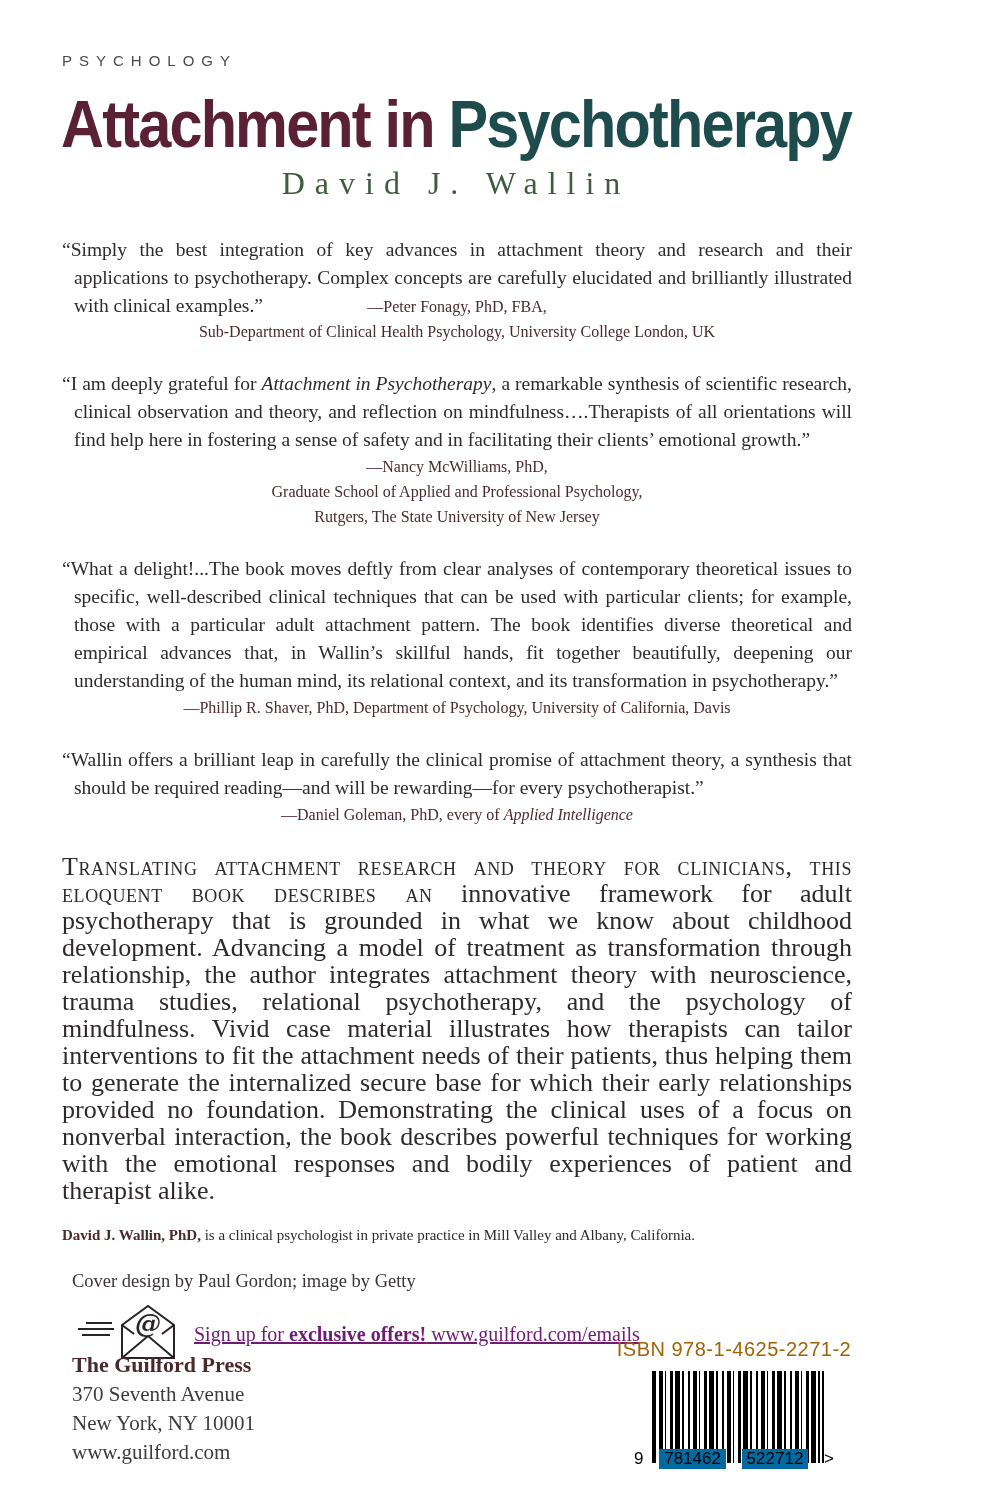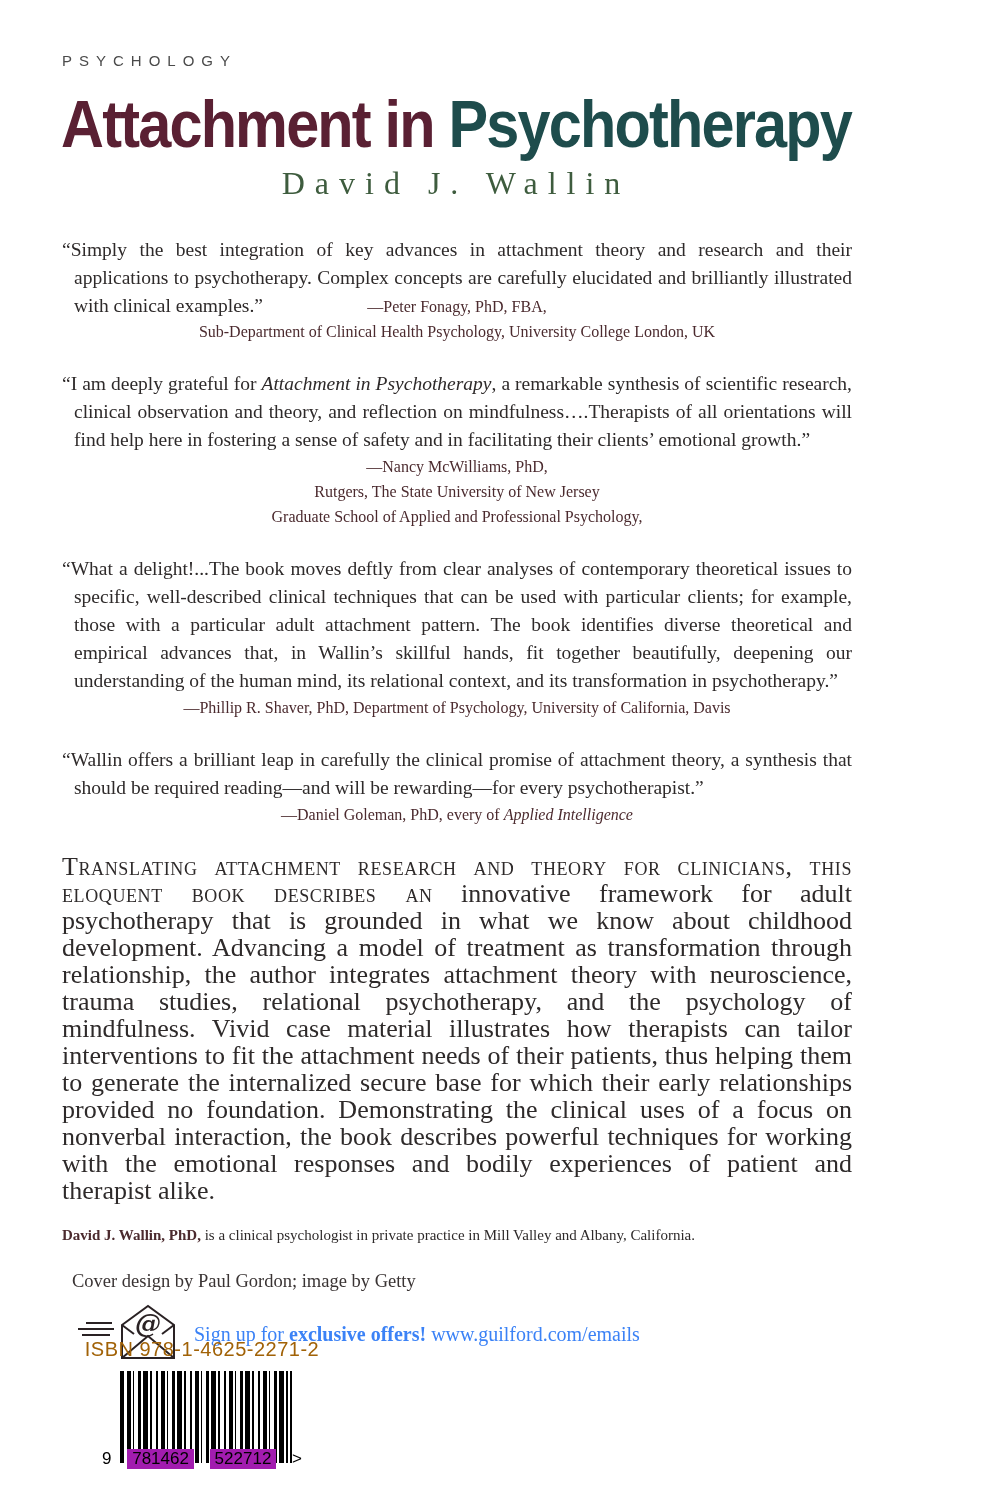--- a/index.html
+++ b/index.html
@@ -61,21 +61,21 @@
   .run-bold{font-weight:bold;}
   .run-bold-maroon{font-weight:bold;color:var(--attribution-maroon);}
   .run-smallcaps{font-variant:small-caps;letter-spacing:0.6px;}
   .bio{margin:18px 0 0 0;font-size:15px;line-height:27px;text-align:justify;}
   .credit{margin:22px 0 0 10px;font-size:18.5px;color:#3a3434;}
   .signup{
     display:flex;align-items:center;gap:16px;
     margin:12px 0 0 14px;height:60px;
   }
   .signup-icon{flex:0 0 auto;}
-  .signup-text{font-size:20px;color:#3b82f6;}
+  .signup-text{font-size:20px;color:#701a75;text-decoration:underline;}
   .bottom{
     position:absolute;left:72px;right:48px;top:1322px;
     display:flex;justify-content:space-between;align-items:flex-start;
   }
   .publisher-name{font-weight:bold;font-size:22px;color:var(--attribution-maroon);line-height:30px;}
   .publisher-line{font-size:21px;color:#3c3c3c;line-height:29px;}
   .isbn-block{
     width:260px;text-align:center;margin-top:-12px;
     font-family:"Liberation Sans", sans-serif;
   }
@@ -90,21 +90,21 @@
       #000 16px 19px,#fff 19px 21px,
       #000 21px 26px,#fff 26px 28px,
       #000 28px 30px,#fff 30px 34px);
     border-left:2px solid #000;border-right:2px solid #000;
   }
   .barcode-digits{
     position:absolute;left:0;bottom:-6px;width:100%;
     display:flex;justify-content:space-between;align-items:flex-end;
     font-size:17px;color:#000;
   }
-  .barcode-digits .dg{background:#a21caf;padding:0 5px;}
+  .barcode-digits .dg{background:#0369a1;padding:0 5px;}
 </style>
 </head>
 <body>
 
 <div class="page">
 
   <div class="category">PSYCHOLOGY</div>
 
   <h1 class="title"><span class="t1">Attachment in</span> <span class="t2">Psychotherapy</span></h1>
 
@@ -114,22 +114,22 @@
 
     <div class="quote">
       <p class="quote-text"><span>“Simply the best integration of key advances in attachment theory and research and their applications to psychotherapy. Complex concepts are carefully elucidated and brilliantly illustrated with clinical examples.”</span></p>
       <div class="credit-line pull-up"><span>—Peter Fonagy, PhD, FBA,</span></div>
       <div class="credit-line"><span>Sub-Department of Clinical Health Psychology, University College London, UK</span></div>
     </div>
 
     <div class="quote">
       <p class="quote-text"><span>“I am deeply grateful for </span><span class="run-italic">Attachment in Psychotherapy</span><span>, a remarkable synthesis of scientific research, clinical observation and theory, and reflection on mindfulness….Therapists of all orientations will find help here in fostering a sense of safety and in facilitating their clients’ emotional growth.”</span></p>
       <div class="credit-line"><span>—Nancy McWilliams, PhD,</span></div>
+      <div class="credit-line"><span>Graduate School of Applied and Professional Psychology,</span></div>
       <div class="credit-line"><span>Rutgers, The State University of New Jersey</span></div>
-      <div class="credit-line"><span>Graduate School of Applied and Professional Psychology,</span></div>
     </div>
 
     <div class="quote">
       <p class="quote-text"><span>“What a delight!...The book moves deftly from clear analyses of contemporary theoretical issues to specific, well-described clinical techniques that can be used with particular clients; for example, those with a particular adult attachment pattern. The book identifies diverse theoretical and empirical advances that, in Wallin’s skillful hands, fit together beautifully, deepening our understanding of the human mind, its relational context, and its transformation in psychotherapy.”</span></p>
       <div class="credit-line"><span>—Phillip R. Shaver, PhD, Department of Psychology, University of California, Davis</span></div>
     </div>
 
     <div class="quote">
       <p class="quote-text"><span>“Wallin offers a brilliant leap in carefully the clinical promise of attachment theory, a synthesis that should be required reading—and will be rewarding—for every psychotherapist.”</span></p>
       <div class="credit-line"><span>—Daniel Goleman, PhD, every of </span><span class="run-italic">Applied Intelligence</span></div>
@@ -157,20 +157,26 @@
           </g>
           <text x="72" y="29" text-anchor="middle" font-family="DejaVu Serif, serif" font-style="italic" font-weight="bold" font-size="26" fill="#2a2224">@</text>
         </svg>
       </span>
       <span class="signup-text"><span>Sign up for </span><span class="run-bold">exclusive offers!</span><span> www.guilford.com/emails</span></span>
     </div>
 
   </div>
 
   <div class="bottom">
+    <div class="publisher">
+      <div class="publisher-name">The Guilford Press</div>
+      <div class="publisher-line">370 Seventh Avenue</div>
+      <div class="publisher-line">New York, NY 10001</div>
+      <div class="publisher-line">www.guilford.com</div>
+    </div>
 
     <div class="isbn-block">
       <div class="isbn-label">ISBN 978-1-4625-2271-2</div>
       <div class="barcode">
         <div class="barcode-bars"></div>
         <div class="barcode-digits">
           <span>9</span>
           <span class="dg">781462</span>
           <span class="dg">522712</span>
           <span>&gt;</span>

